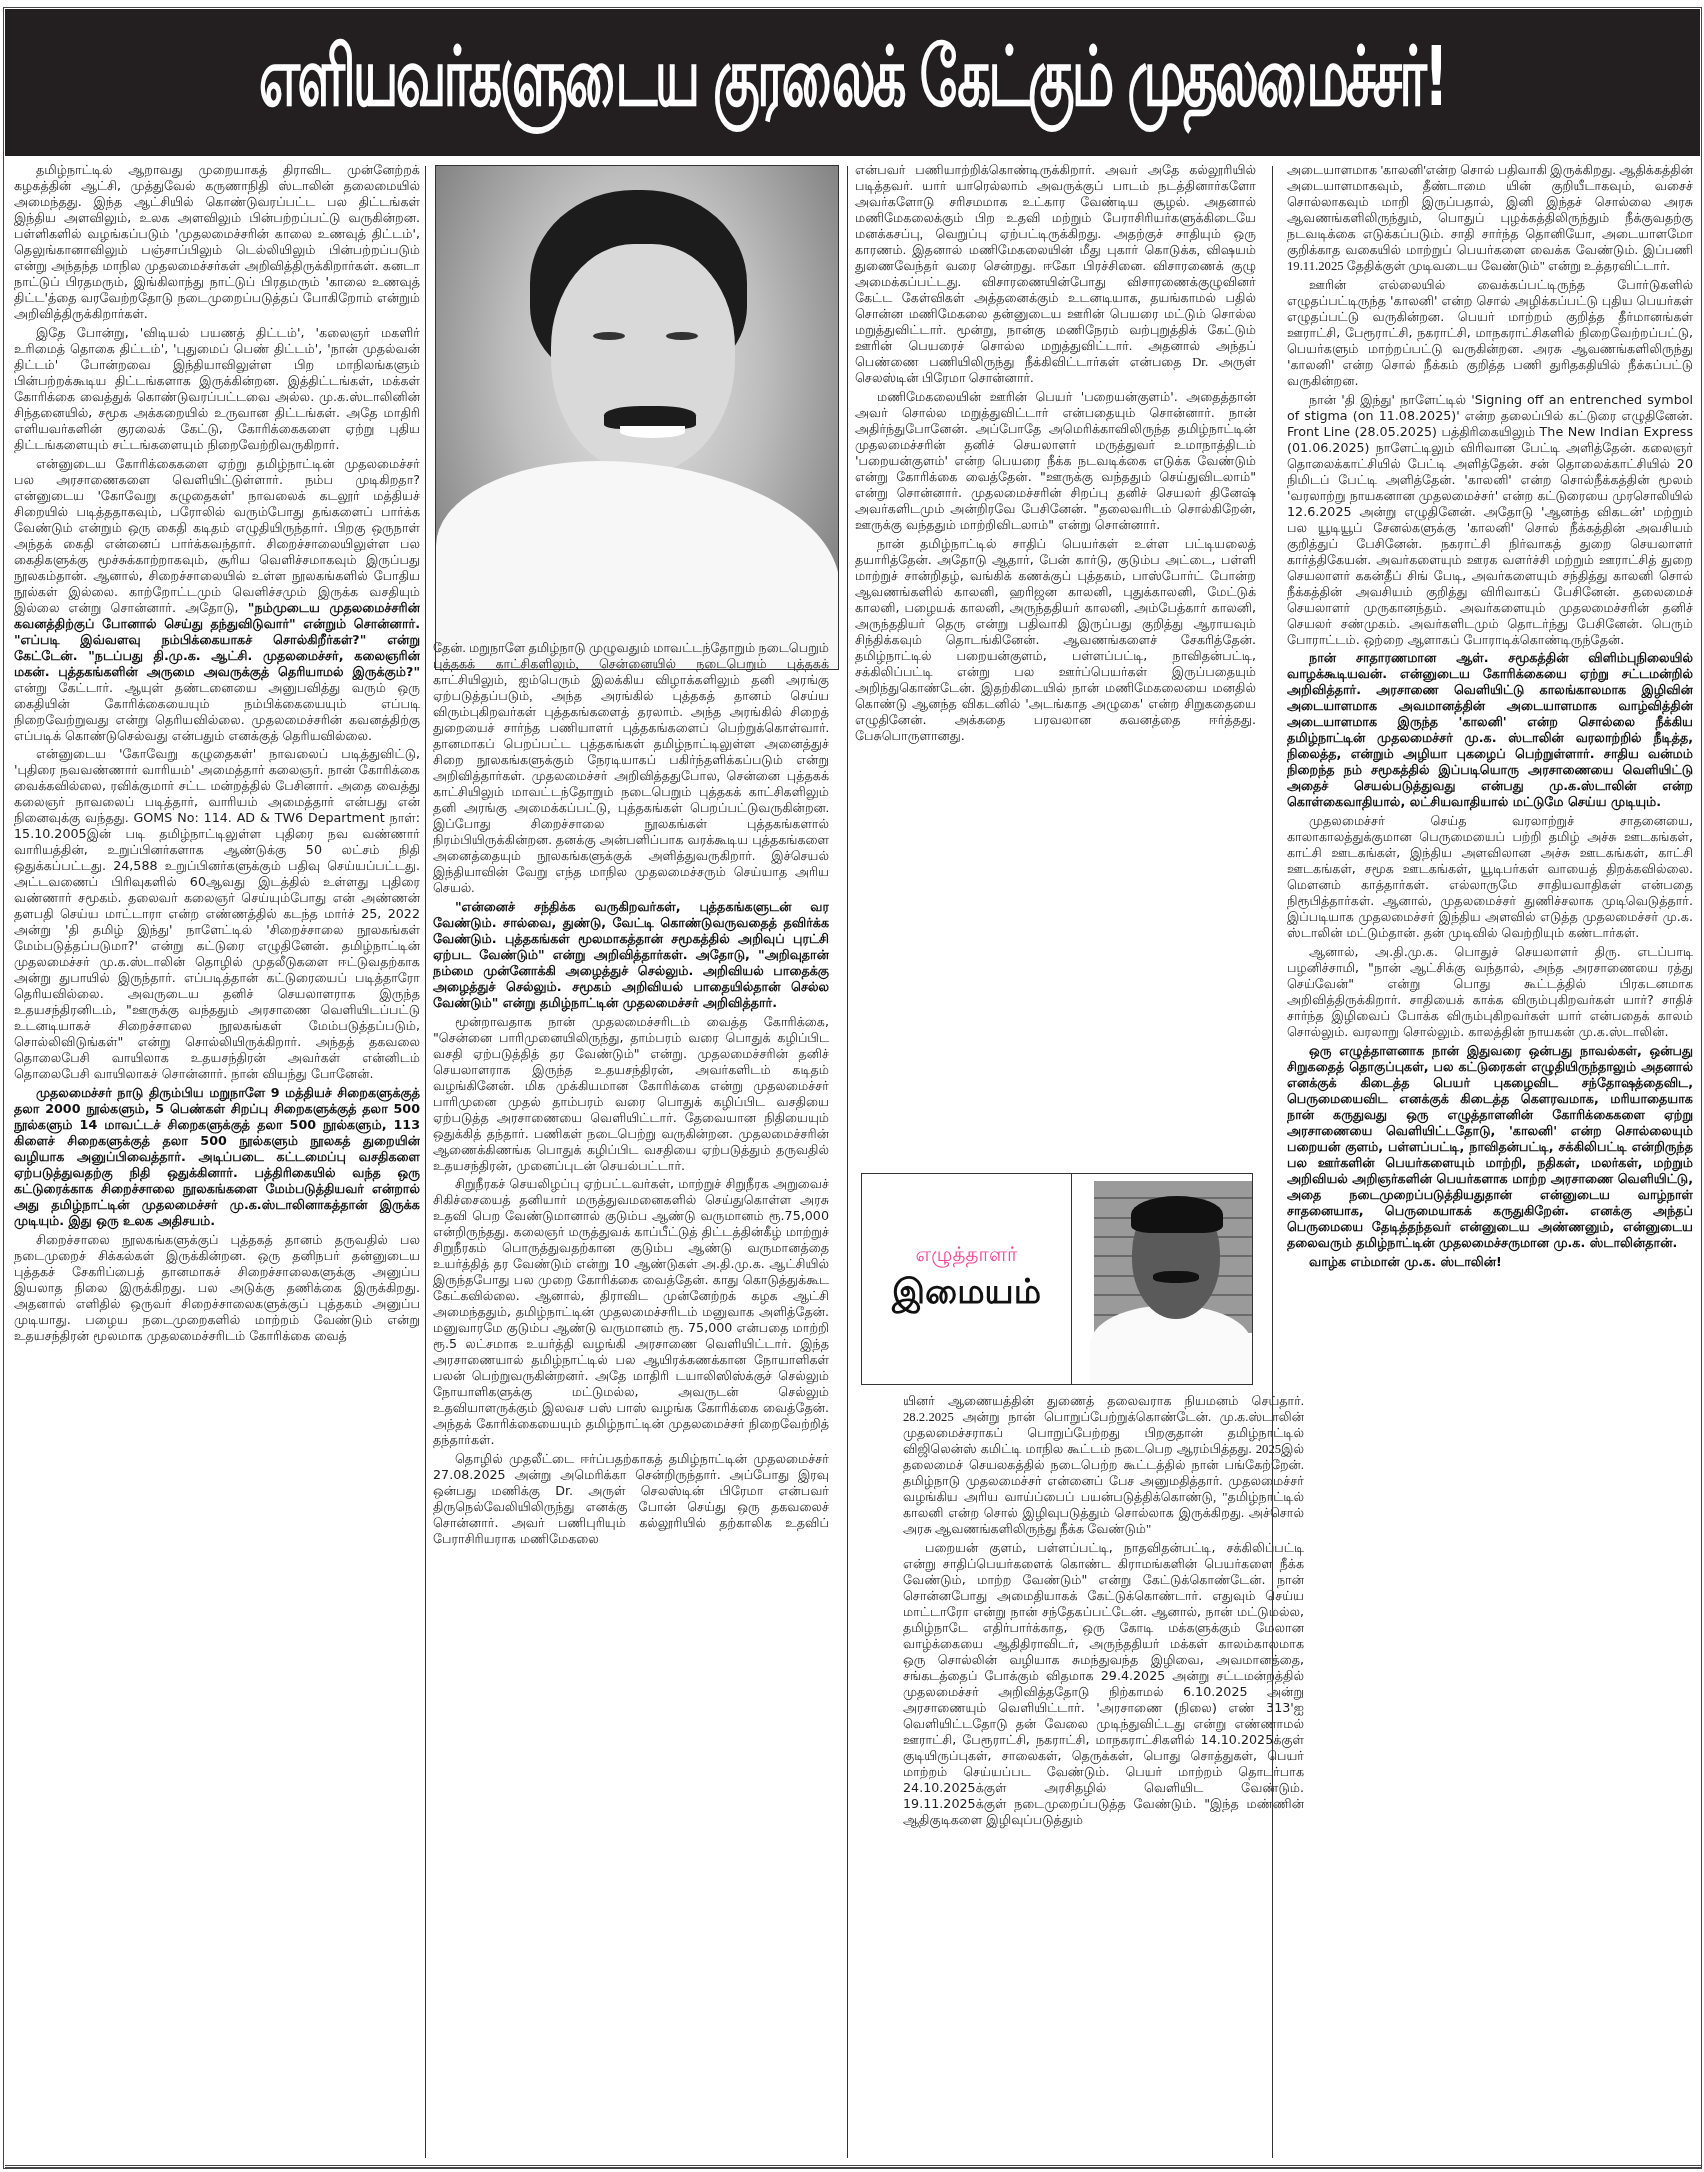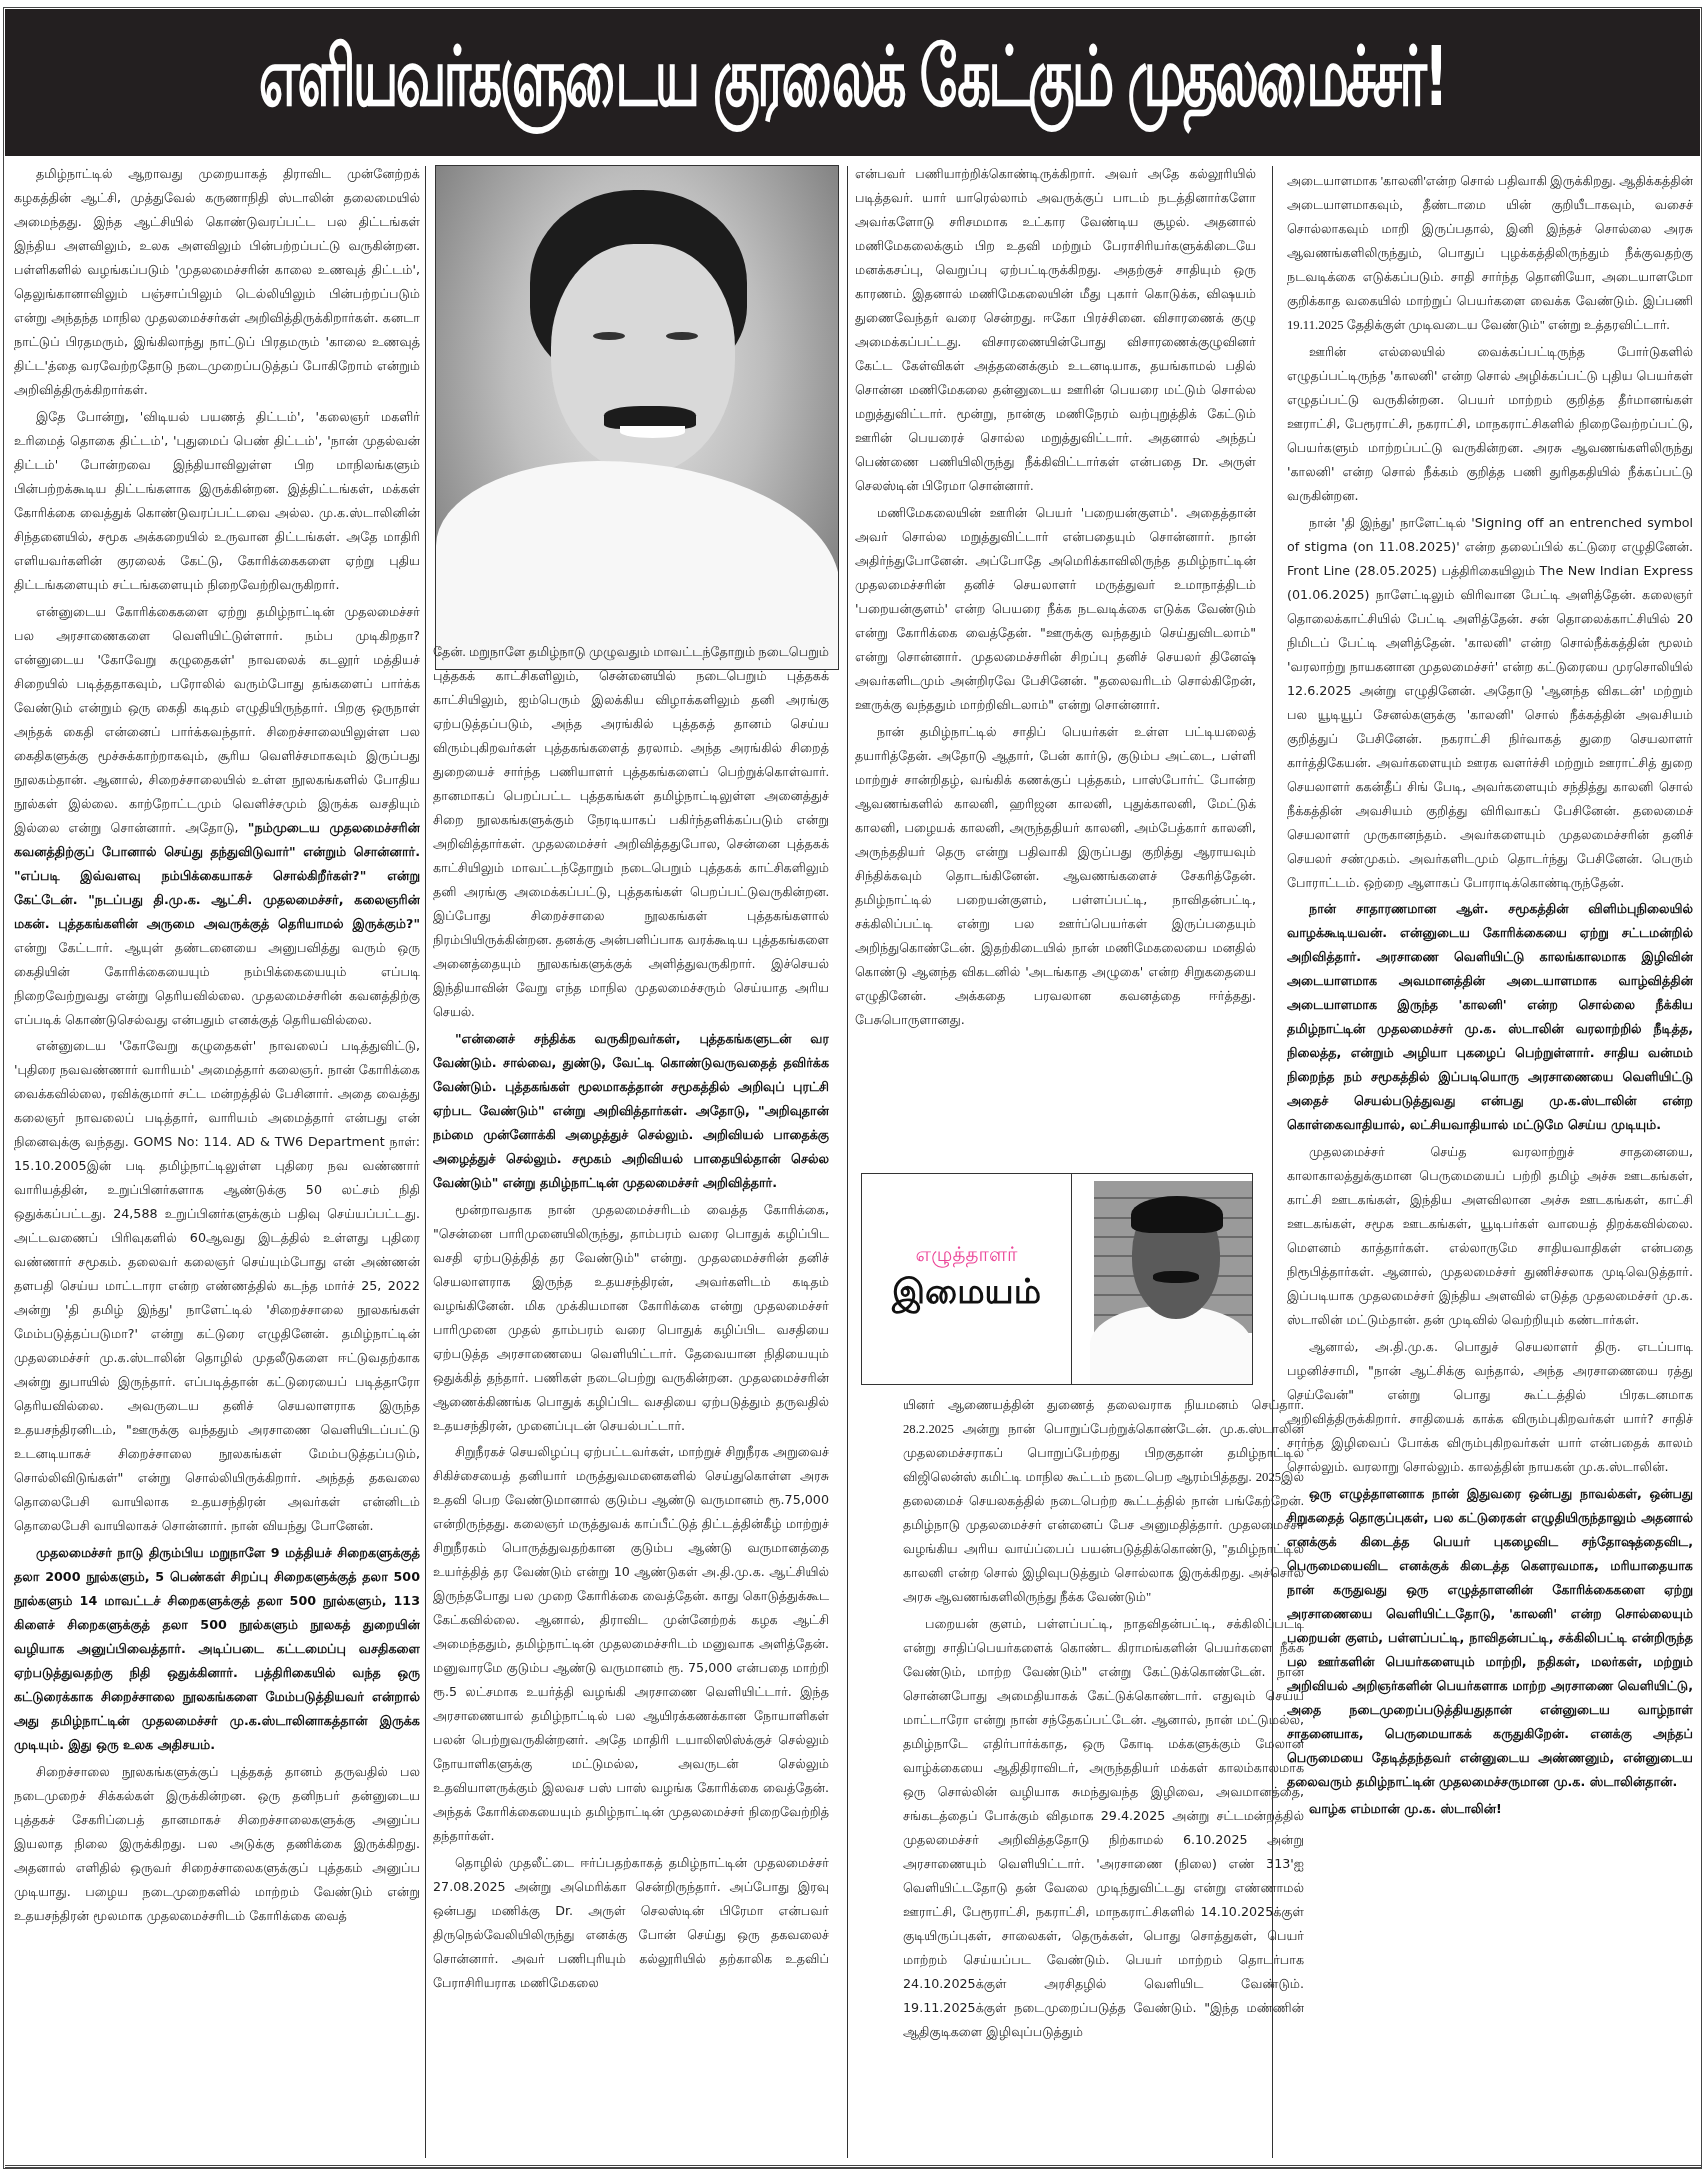--- a/index.html
+++ b/index.html
@@ -8,29 +8,29 @@
   .frame { position: absolute; left: 2.8px; top: 6.5px; width: 1699px; height: 2162px; border: 1.8px solid #444; }
   .headline {
     position: absolute; left: 4.6px; top: 9.2px; width: 1695px; height: 147px;
     background: #231f20; color: #fff; display: flex; align-items: center; justify-content: center;
     font-family: "DejaVu Sans", sans-serif; font-weight: bold; font-size: 53px; letter-spacing: -2.8px;
     transform-origin: center; white-space: nowrap; overflow: hidden;
   }
   .headline span { display: inline-block; transform: scaleY(1.55); }
   .col {
     position: absolute; top: 162px; bottom: 9.2px; overflow: hidden;
-    font-size: 12.7px; line-height: 24px; text-align: justify; color: #222;
+    font-size: 12.7px; line-height: 16px; text-align: justify; color: #222;
   }
   .col p { text-indent: 22px; margin-bottom: 2.8px; }
   .col p.noindent { text-indent: 0; font-family: Liberation Serif, serif; }
   .col b { font-weight: bold; color: #111; }
   .col1 { left: 14px; width: 406px; }
   .col2 { left: 433px; width: 396px; top: 640px; }
   .col3 { left: 855px; width: 401px; }
-  .col4 { left: 1287px; width: 406px; margin-top: 7px; }
+  .col4 { left: 1287px; width: 406px; }
   .rule { position: absolute; width: 1.4px; background: #333; top: 166px; bottom: 14px; }
   .photo {
     position: absolute; left: 435px; top: 165px; width: 404px; height: 505px;
     border: 1.4px solid #333;
     background: radial-gradient(ellipse at 50% 40%, #e8e8e8 0%, #bdbdbd 45%, #6d6d6d 100%);
     overflow: hidden;
   }
   .photo .hair { position: absolute; left: 94px; top: 24px; width: 217px; height: 194px; background: #1c1c1c; border-radius: 48% 48% 40% 40%; }
   .photo .face { position: absolute; left: 115px; top: 78px; width: 184px; height: 230px; background: #d9d9d9; border-radius: 45% 45% 50% 50%; }
   .photo .eyeL, .photo .eyeR { position: absolute; top: 166px; width: 32px; height: 8.3px; background: #333; border-radius: 50%; }

